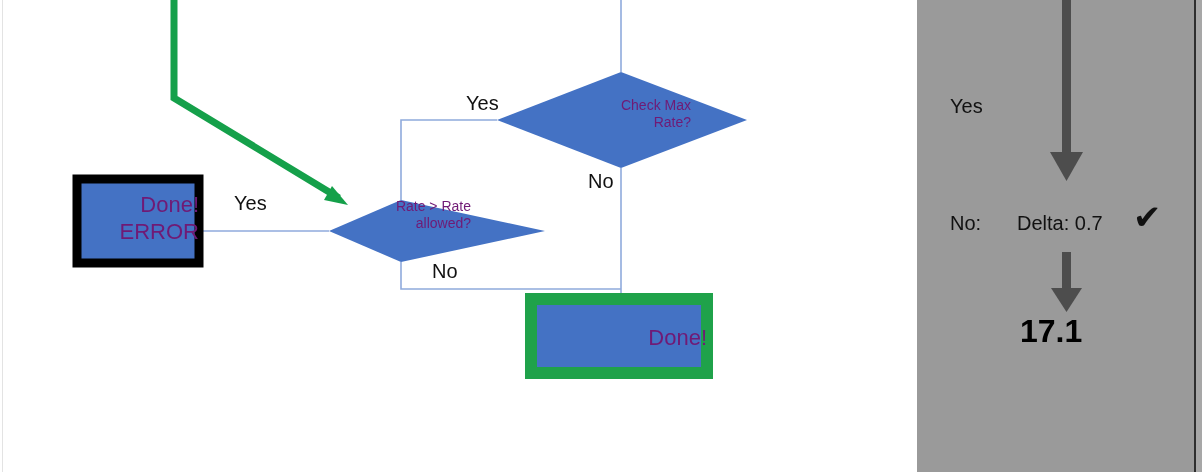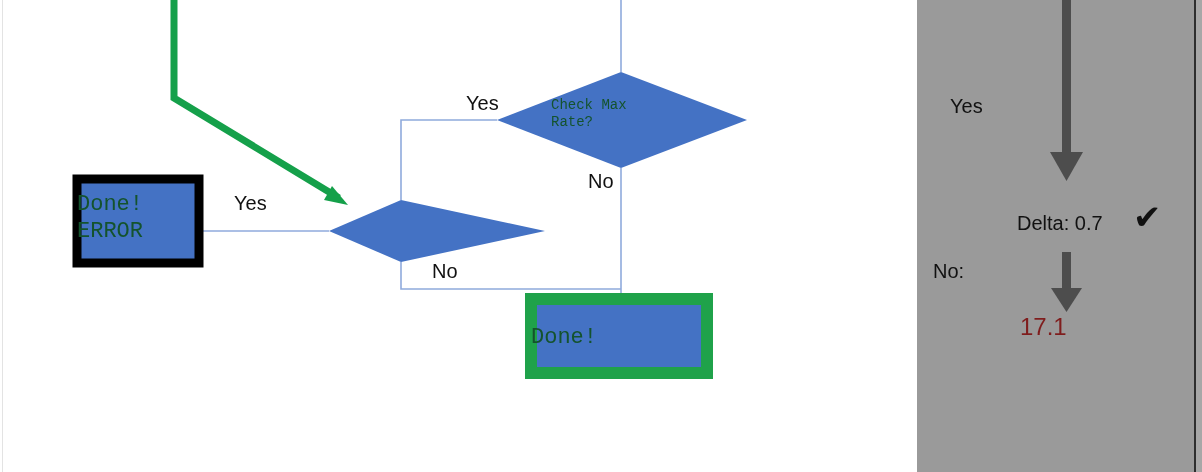--- a/index.html
+++ b/index.html
@@ -21,26 +21,25 @@
     position:absolute;left:2px;top:0;width:1px;height:472px;
     background:#e3e3e3;
   }
 
   
   .vec{position:absolute;left:0;top:0;width:917px;height:472px;}
 
   
   .node-label{
     position:absolute;
-    color:#14532d;
-    text-align:left;
+    color:#701a75;
+    text-align:right;
     line-height:1.22;
     white-space:pre-line;
     pointer-events:none;
-    font-family:Liberation Mono, monospace;
   }
   .diamond-label{font-size:14px;}
   .box-label{font-size:22px;}
 
   .edge-label{
     position:absolute;
     color:#111111;
     font-size:20px;
     line-height:1;
     white-space:nowrap;
@@ -65,23 +64,23 @@
   }
   .panel-text{
     position:absolute;
     color:#111111;
     font-size:20px;
     line-height:1;
     white-space:nowrap;
   }
   .panel-value{
     position:absolute;
-    color:#7f1d1d;
-    font-size:24px;
-    font-weight:normal;
+    color:#000000;
+    font-size:32px;
+    font-weight:bold;
     line-height:1;
     white-space:nowrap;
   }
   .panel-vec{position:absolute;left:0;top:0;width:285px;height:472px;}
 </style>
 </head>
 <body>
 
 <div id="stage">
 
@@ -110,20 +109,22 @@
       <rect x="531" y="299" width="176" height="74" fill="#4472C4" stroke="#1FA24A" stroke-width="12"></rect>
 
       <polyline points="174,-5 174,98 339,198" fill="none" stroke="#15A04A" stroke-width="7" stroke-linejoin="miter" stroke-linecap="butt"></polyline>
 
       <polygon points="348,205 324,200 332,186" fill="#15A04A"></polygon>
     </svg>
 
     <div class="node-label box-label" style="left:77px;top:192px;width:122px;">Done!
 ERROR</div>
 
+    <div class="node-label diamond-label" style="left:331px;top:198px;width:140px;">Rate &gt; Rate
+allowed?</div>
 
     <div class="node-label diamond-label" style="left:551px;top:97px;width:140px;">Check Max
 Rate?</div>
 
     <div class="node-label box-label" style="left:531px;top:325px;width:176px;">Done!</div>
 
     <div class="edge-label" style="left:234px;top:193px;">Yes</div>
 
     <div class="edge-label" style="left:432px;top:261px;">No</div>
 
@@ -144,21 +145,21 @@
       </g>
 
       <g>
         <rect x="145" y="252" width="9" height="42" fill="#4D4D4D"></rect>
         <polygon points="149.5,312 134,288 165,288" fill="#4D4D4D"></polygon>
       </g>
     </svg>
 
     <div class="panel-text" style="left:33px;top:96px;">Yes</div>
 
-    <div class="panel-text" style="left:16px;top:213px;margin-top:48px;">No:</div>
+    <div class="panel-text" style="left:33px;top:213px;">No:</div>
 
     <div class="panel-text" style="left:100px;top:213px;">Delta: 0.7</div>
 
     <div class="panel-text" style="left:216px;top:200px;font-size:34px;font-weight:bold;">✔</div>
 
     <div class="panel-value" style="left:103px;top:315px;">17.1</div>
   </div>
 
   <div class="panel-border-right"></div>
   <div class="panel-right-strip"></div>

